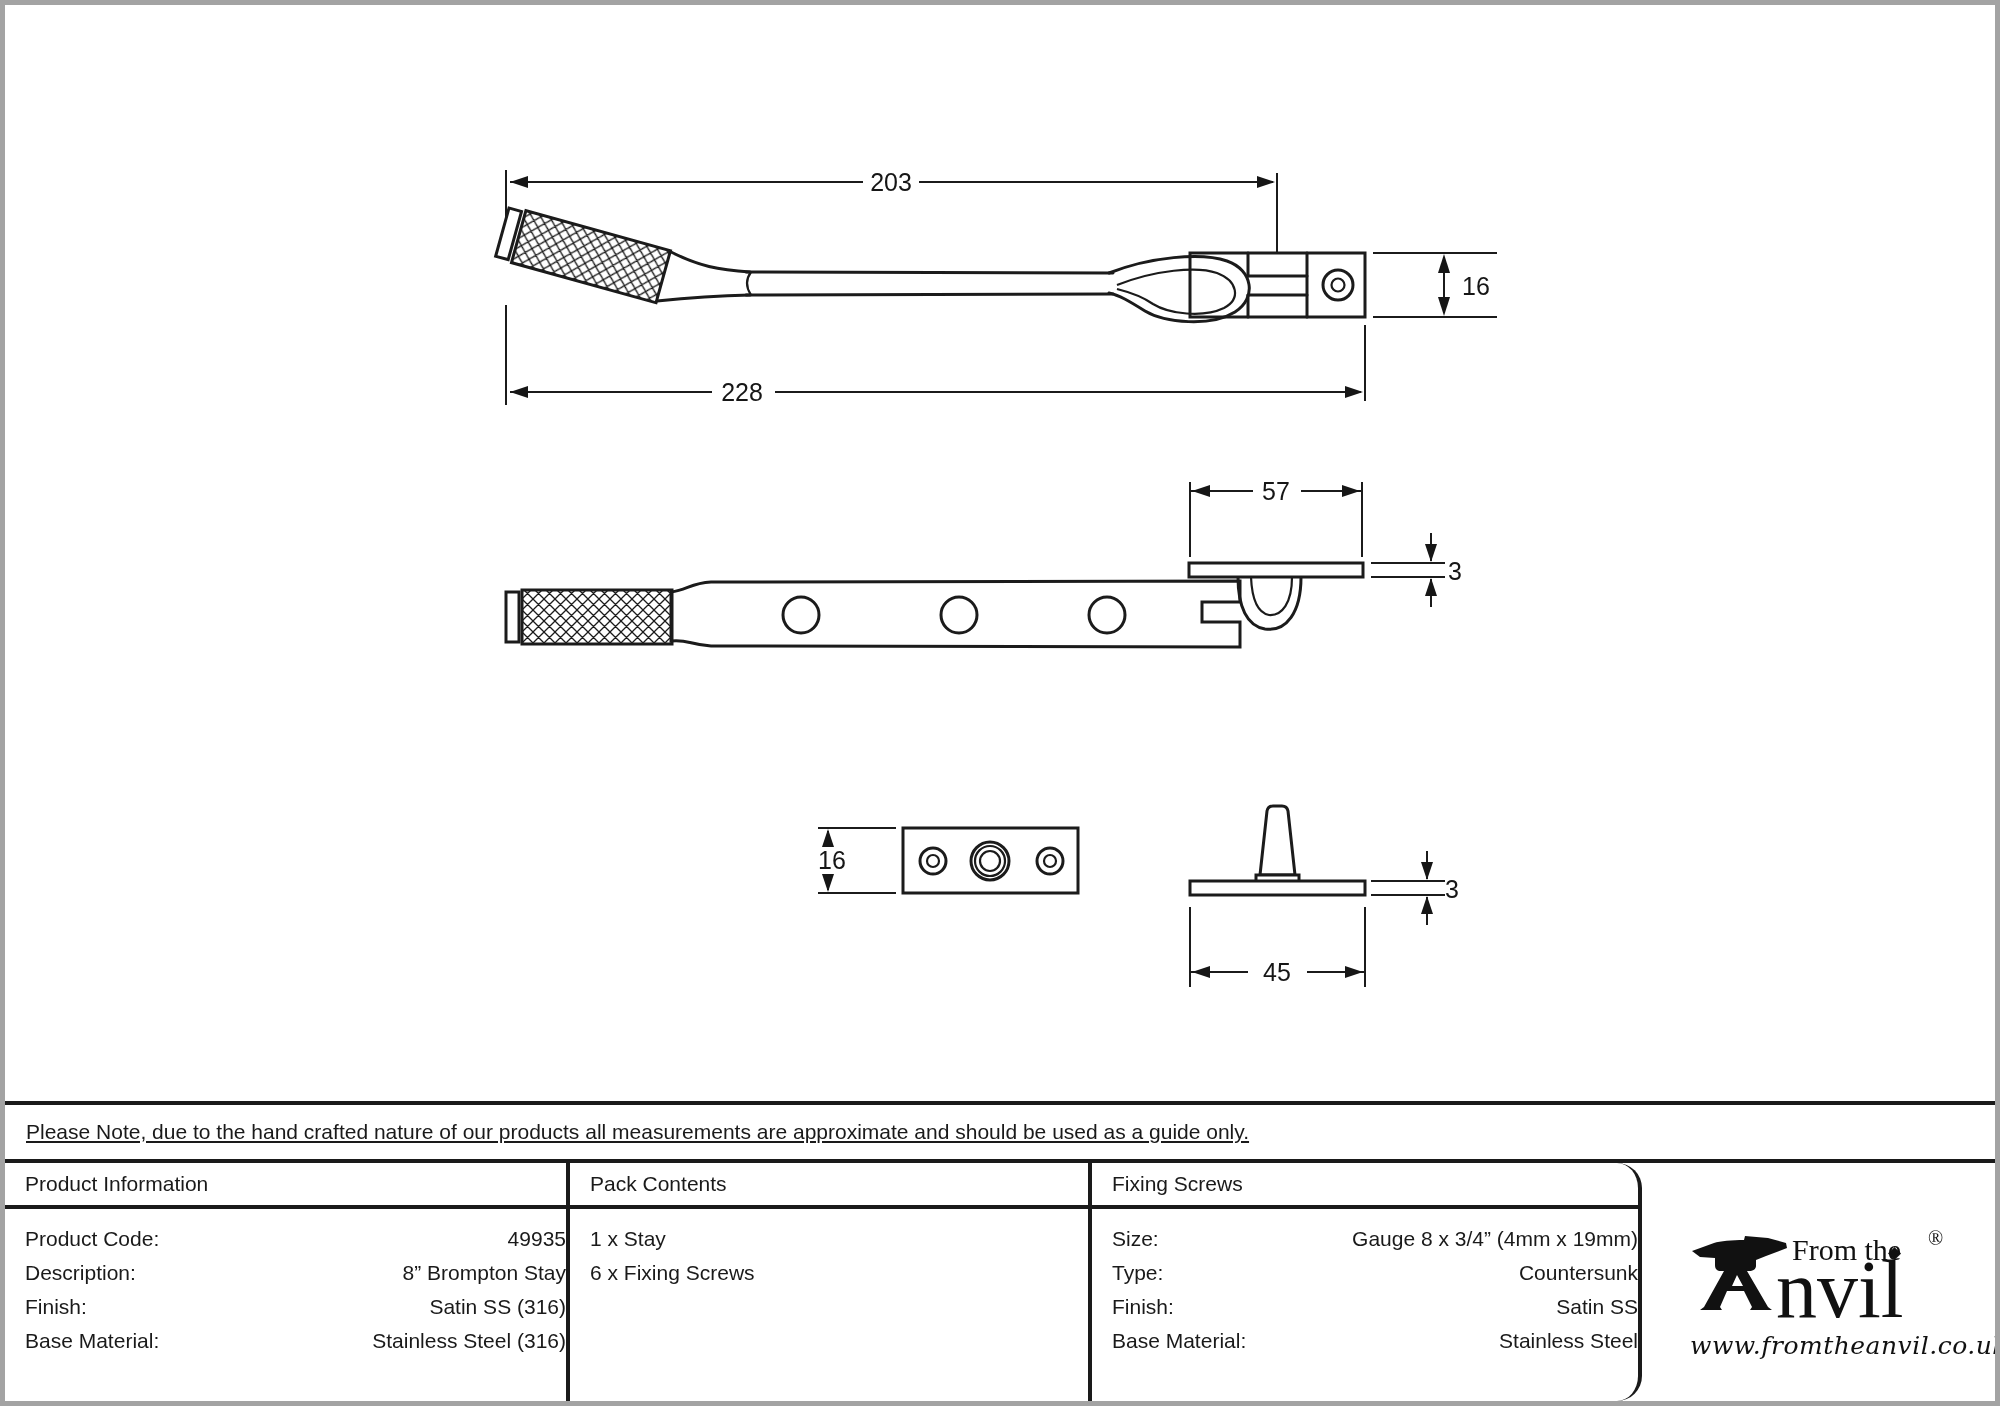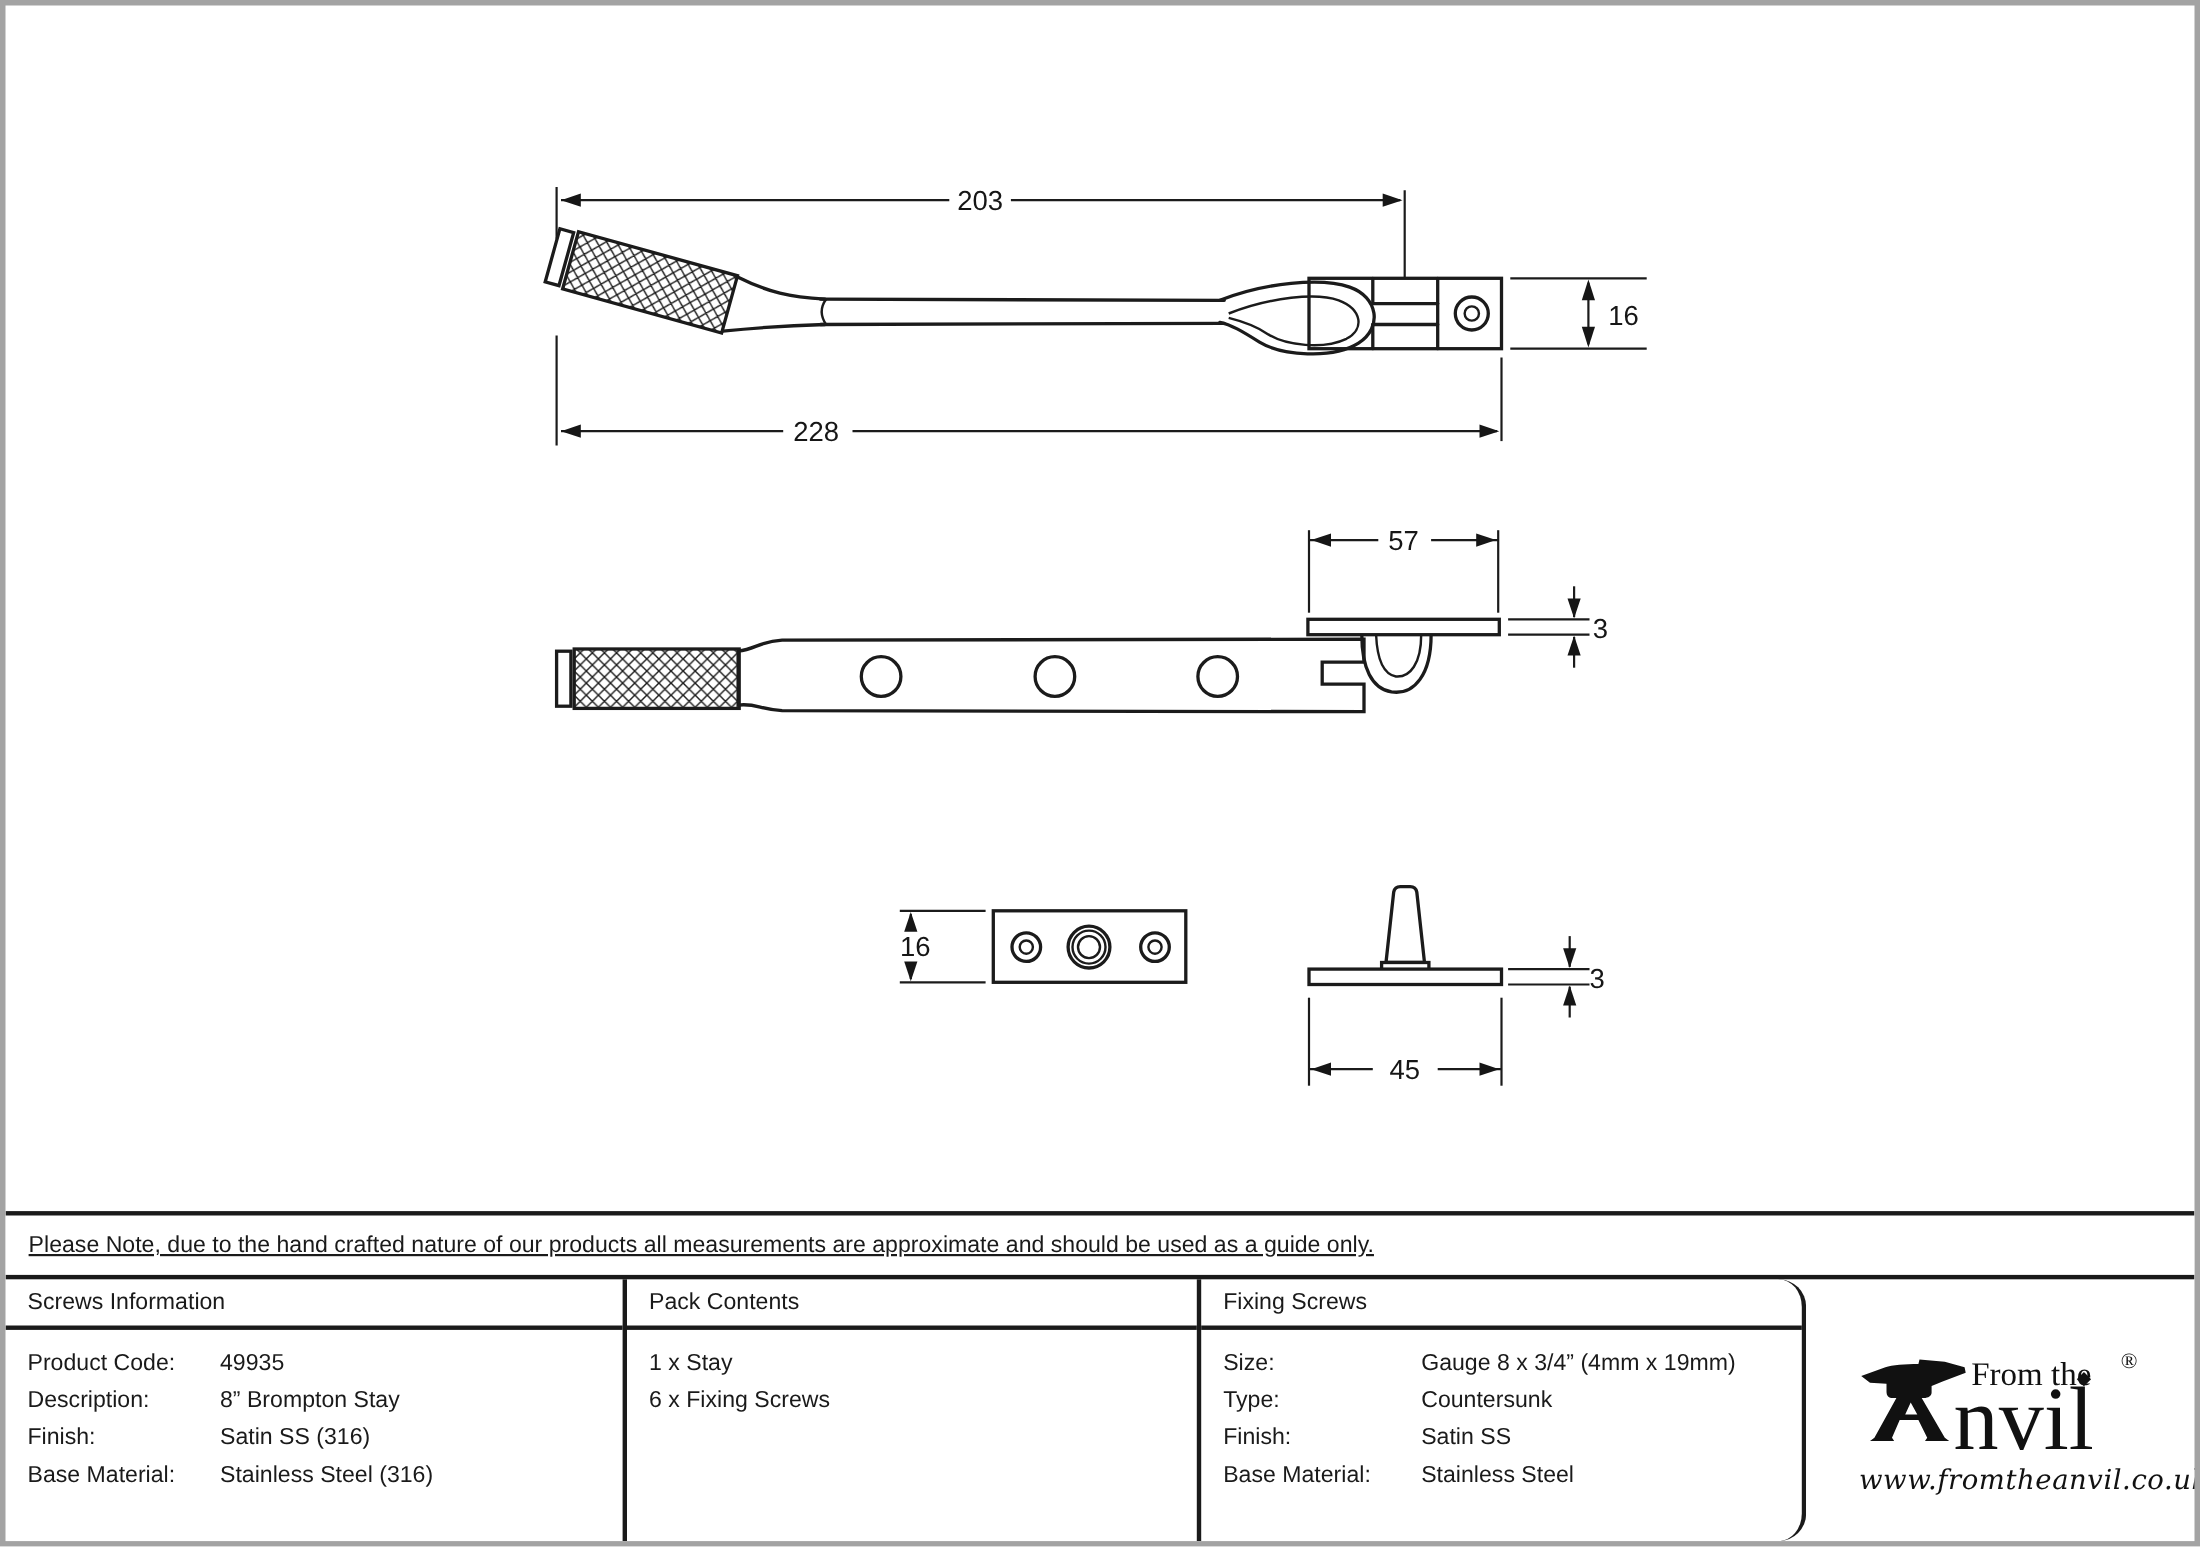--- a/index.html
+++ b/index.html
@@ -23,21 +23,21 @@
     font-size:21px; flex:0 0 auto; background:#fff;text-decoration:underline;
   }
   .table-row { flex:1 1 auto; display:flex; }
   .col { border-right:4px solid #1a1a1a; display:flex; flex-direction:column; }
   .col1 { width:561px; }
   .col2 { width:518px; }
   .col3 { width:546px;border-radius:25px; }
   .col4 { flex:1; border-right:none; position:relative; }
   .col-header { height:42px; border-bottom:4px solid #1a1a1a; display:flex; align-items:center; padding-left:20px; font-size:21px; flex:0 0 auto; }
   .col-body { padding:13px 0 0 20px; font-size:21px; line-height:34px; }
-  .kv { display:flex; }
+  .kv { display:flex;justify-content:space-between; }
   .kv .k { width:175px; flex:0 0 auto; }
   .col3 .kv .k { width:180px; }
 
   
   .logo { position:absolute; left:48px; top:70px; width:262px; height:122px; color:#111; }
   .anvil-wrap { position:absolute; left:0; top:2px; width:100px; height:80px; }
   .anvil-wrap svg { width:100%; height:100%; }
   .from-the { position:absolute; left:102px; top:0; font-family:"Liberation Serif", serif; font-size:30px; white-space:nowrap; }
   .diamond { position:absolute; left:198px; top:9px; font-size:17px; }
   .nvil { position:absolute; left:86px; top:16px; font-family:"Liberation Serif", serif; font-size:82px; line-height:1; }
@@ -219,21 +219,21 @@
 
   <div class="bottom">
     <div class="note-row">
       <span>Please Note, due to the hand crafted nature of our products all measurements are approximate and should be used as a guide only.</span>
     </div>
 
     <div class="table-row">
 
       <div class="col col1">
         <div class="col-header">
-          <span>Screws Information</span>
+          <span>Product Information</span>
         </div>
         <div class="col-body">
           <div class="kv">
             <span class="k">Product Code:</span>
             <span class="v">49935</span>
           </div>
           <div class="kv">
             <span class="k">Description:</span>
             <span class="v">8” Brompton Stay</span>
           </div>

